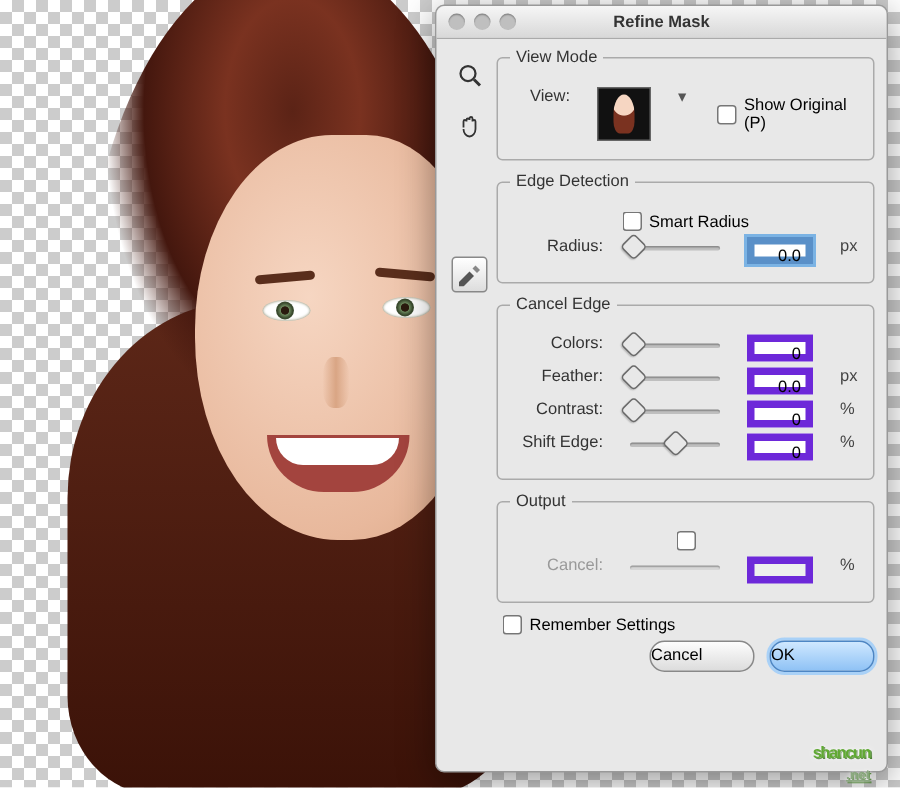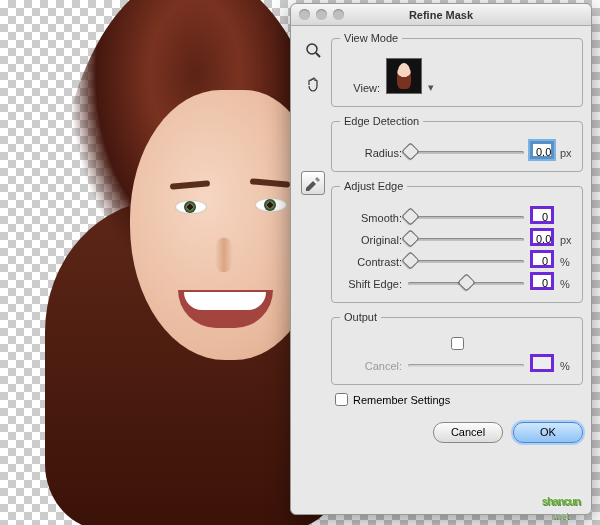--- a/index.html
+++ b/index.html
@@ -48,58 +48,58 @@
 .tlight { width:11px; height:11px; border-radius:50%; background:#bfbfbf;
   box-shadow: inset 0 1px 1px rgba(0,0,0,.3); }
 .content { position:absolute; left:40px; right:8px; top:28px; bottom:8px; }
 .toolcol { position:absolute; left:8px; top:34px; width:28px; display:flex;
   flex-direction:column; gap:10px; align-items:center; }
 .tool { width:24px; height:24px; border:1px solid transparent; border-radius:3px;
   display:flex; align-items:center; justify-content:center; cursor:pointer; }
 .tool.sel { background:linear-gradient(#fff,#ddd); border-color:#888; }
 fieldset { border:1px solid #aaa; border-radius:4px; margin:0 0 8px 0; padding:10px 8px 8px 8px; }
 legend { color:#333; padding:0 4px; }
-.row { display:flex; align-items:flex-end; gap:6px; margin:4px 0; }
+.row { display:flex; align-items:flex-start; gap:18px; margin:4px 0; }
 .lbl { width:62px; text-align:right; color:#333; }
 .lbl.dis { color:#999; }
 .slider { flex:1; position:relative; height:14px; }
 .track { position:absolute; left:0; right:0; top:6px; height:3px;
   background:#c0c0c0; border-radius:2px; box-shadow: inset 0 1px 1px rgba(0,0,0,.3); }
 .thumb { position:absolute; top:0; width:13px; height:13px; background:#e8e8e8;
   border:1px solid #6a6a6a; border-radius:3px; transform:rotate(45deg);
   box-shadow: 0 1px 1px rgba(0,0,0,.2); }
-.numbox { width:24px; height:18px; border:3px solid #6d28d9; background:#fff;
+.numbox { width:44px; height:18px; border:5px solid #6d28d9; background:#fff;
   text-align:right; padding:0 3px; line-height:16px; }
 .numbox.hl { box-shadow: 0 0 0 2px #7bb3e4; border-color:#5a90c8; }
 .unit { width:14px; color:#444; }
 .chk { display:flex; align-items:center; gap:5px; }
 .chk input { width:13px; height:13px; margin:0; }
 .thumbv { width:36px; height:36px; border:1px solid #666; background:#111;
   display:inline-block; position:relative; }
 .thumbv::after{ content:""; position:absolute; left:10px; top:4px; width:14px; height:26px;
   background: radial-gradient(circle at 50% 25%, #f6d6c2 35%, #7a3220 38%); border-radius:50% 50% 30% 30%;}
 .tdrop { width:8px; display:inline-block; color:#555; }
 .select { flex:1; height:20px; border:1px solid #888; border-radius:3px;
   background:linear-gradient(#fff,#e5e5e5); padding:0 6px; line-height:18px;
   position:relative; }
 .select::after { content:""; position:absolute; right:6px; top:4px; width:8px; height:10px;
   background:
    linear-gradient(#555,#555) center/6px 1px no-repeat,
    conic-gradient(from 45deg,#555 0 90deg,transparent 0) top/6px 4px no-repeat,
    conic-gradient(from -135deg,#555 0 90deg,transparent 0) bottom/6px 4px no-repeat; }
 .buttons { display:flex; justify-content:flex-end; gap:10px; margin-top:4px; }
 .btn { min-width:70px; height:21px; border:1px solid #888; border-radius:10px;
-  background:linear-gradient(#fdfdfd,#dcdcdc); text-align:center; line-height:19px;
+  background:linear-gradient(#fdfdfd,#dcdcdc); line-height:19px;
   cursor:pointer; }
 .btn.default { background:linear-gradient(#cfe8ff,#8fc2f5); border-color:#4d86c4;
   box-shadow: 0 0 0 2px #a9d1f7; }
 .watermark { position:absolute; right:20px; bottom:4px; color:#5aa62b;
   font-size:22px; font-weight:bold; font-family: Georgia, serif;
   text-shadow: 0 0 3px #fff, 1px 1px 0 #2e6b12; letter-spacing:-1px; opacity:.95; }
-.watermark small{ font-size:9px; color:#8aa77f; display:block; text-align:center; letter-spacing:0;}
+.watermark small{ font-size:9px; color:#8aa77f; display:block; text-align:right; letter-spacing:0;text-decoration:underline;}
 svg { display:block; }
 </style>
 </head>
 <body>
 
 <div class="canvas">
   <div class="checker"></div>
   <div class="face">
     <div class="hair2"></div>
     <div class="hair"></div>
@@ -147,50 +147,60 @@
   </div>
 
   <div class="content">
     <fieldset>
       <legend>View Mode</legend>
       <div class="row">
         <span class="lbl" style="width:40px">View:</span>
         <span class="thumbv"></span>
         <span class="tdrop">▾</span>
         <div style="flex:1">
+          <label class="chk" style="margin-top:6px">
+            <input type="checkbox" style="">
+            <span>Show Original (P)</span>
+          </label>
         </div>
       </div>
     </fieldset>
 
     <fieldset>
       <legend>Edge Detection</legend>
+      <div class="row" style="justify-content:center">
+        <label class="chk">
+          <input type="checkbox" style="">
+          <span>Smart Radius</span>
+        </label>
+      </div>
       <div class="row">
         <span class="lbl">Radius:</span>
         <div class="slider">
             <div class="track"></div>
             <div class="thumb" style="left:-4px"></div>
           </div>
         <div class="numbox hl">0.0</div>
         <span class="unit">px</span>
       </div>
     </fieldset>
 
     <fieldset>
-      <legend>Adjust Edge</legend>
-      <div class="row">
-        <span class="lbl">Smooth:</span>
+      <legend>Cancel Edge</legend>
+      <div class="row">
+        <span class="lbl">Colors:</span>
         <div class="slider">
             <div class="track"></div>
             <div class="thumb" style="left:-4px"></div>
           </div>
         <div class="numbox">0</div>
         <span class="unit"></span>
       </div>
       <div class="row">
-        <span class="lbl">Original:</span>
+        <span class="lbl">Feather:</span>
         <div class="slider">
             <div class="track"></div>
             <div class="thumb" style="left:-4px"></div>
           </div>
         <div class="numbox">0.0</div>
         <span class="unit">px</span>
       </div>
       <div class="row">
         <span class="lbl">Contrast:</span>
         <div class="slider">
@@ -221,21 +231,21 @@
       <div class="row">
         <span class="lbl dis">Cancel:</span>
         <div class="slider">
             <div class="track" style="background:#d8d8d8"></div>
           </div>
         <div class="numbox" style="background:#eee"></div>
         <span class="unit">%</span>
       </div>
     </fieldset>
 
-    <label class="chk" style="margin:6px 0 16px 4px">
+    <label class="chk" style="margin:6px 0 4px 4px">
       <input type="checkbox" style="">
       <span>Remember Settings</span>
     </label>
 
     <div class="buttons">
       <div class="btn"><span>Cancel</span></div>
       <div class="btn default"><span>OK</span></div>
     </div>
   </div>
 </div>

